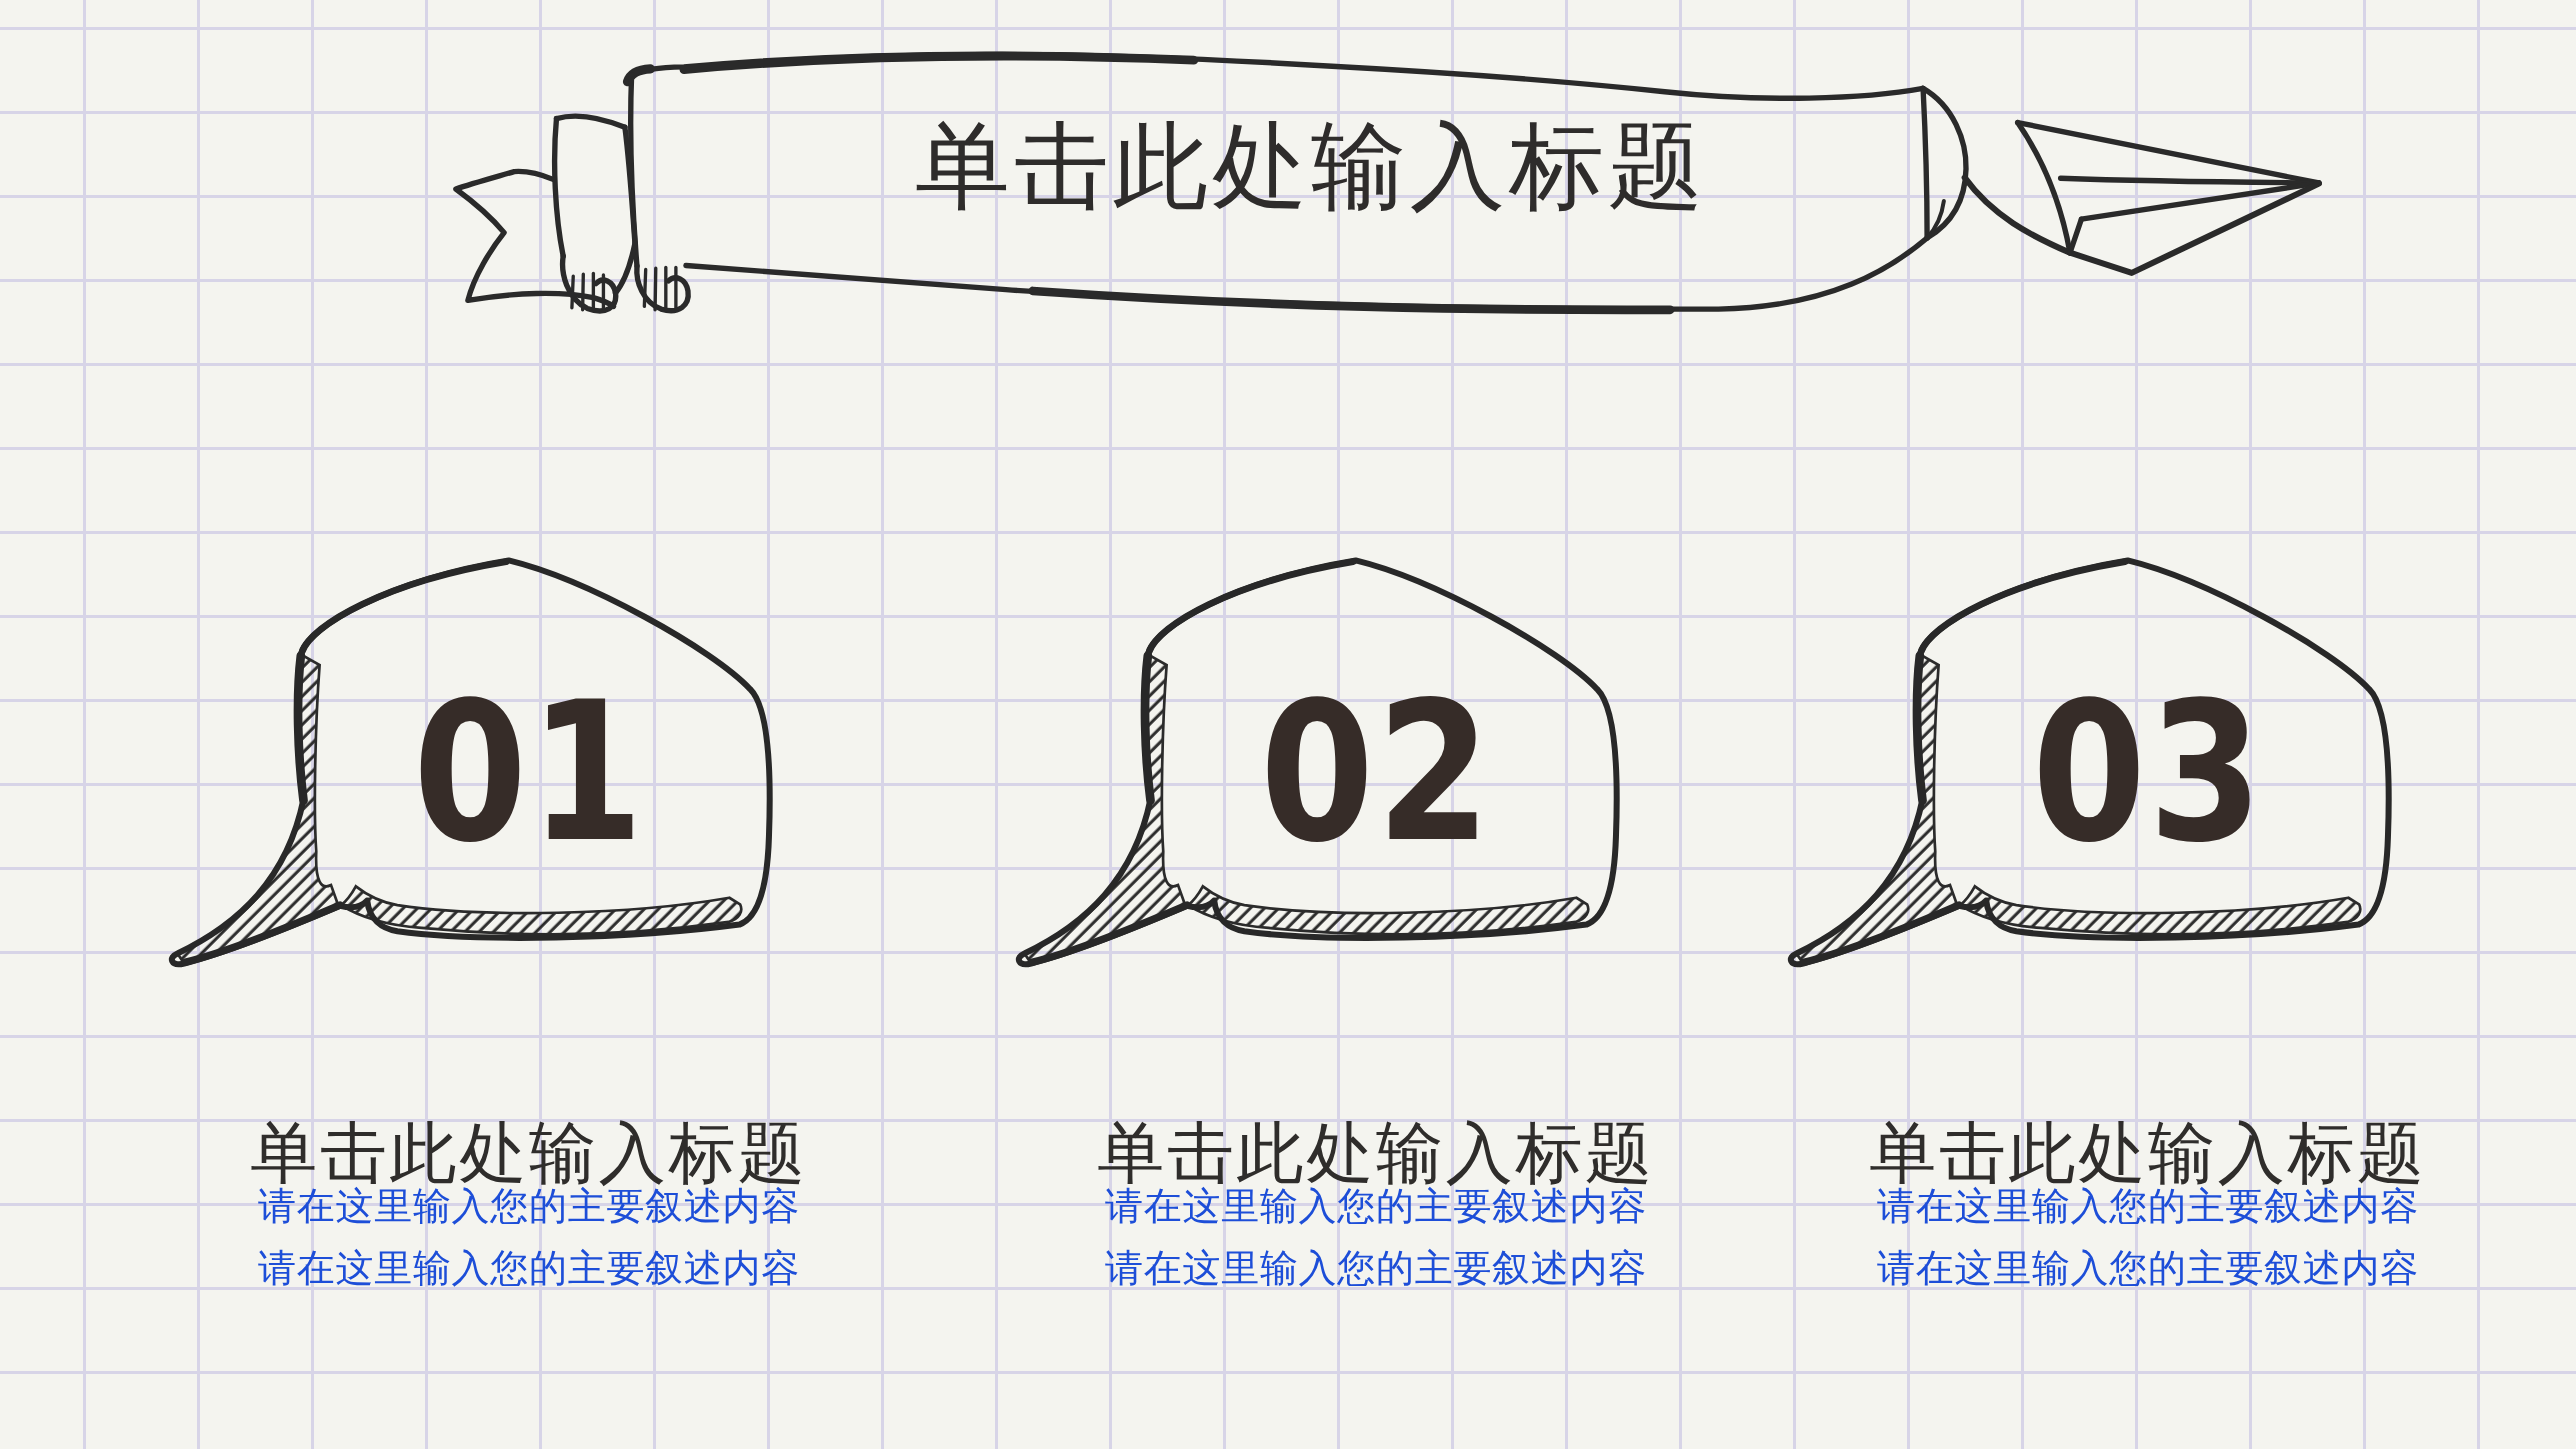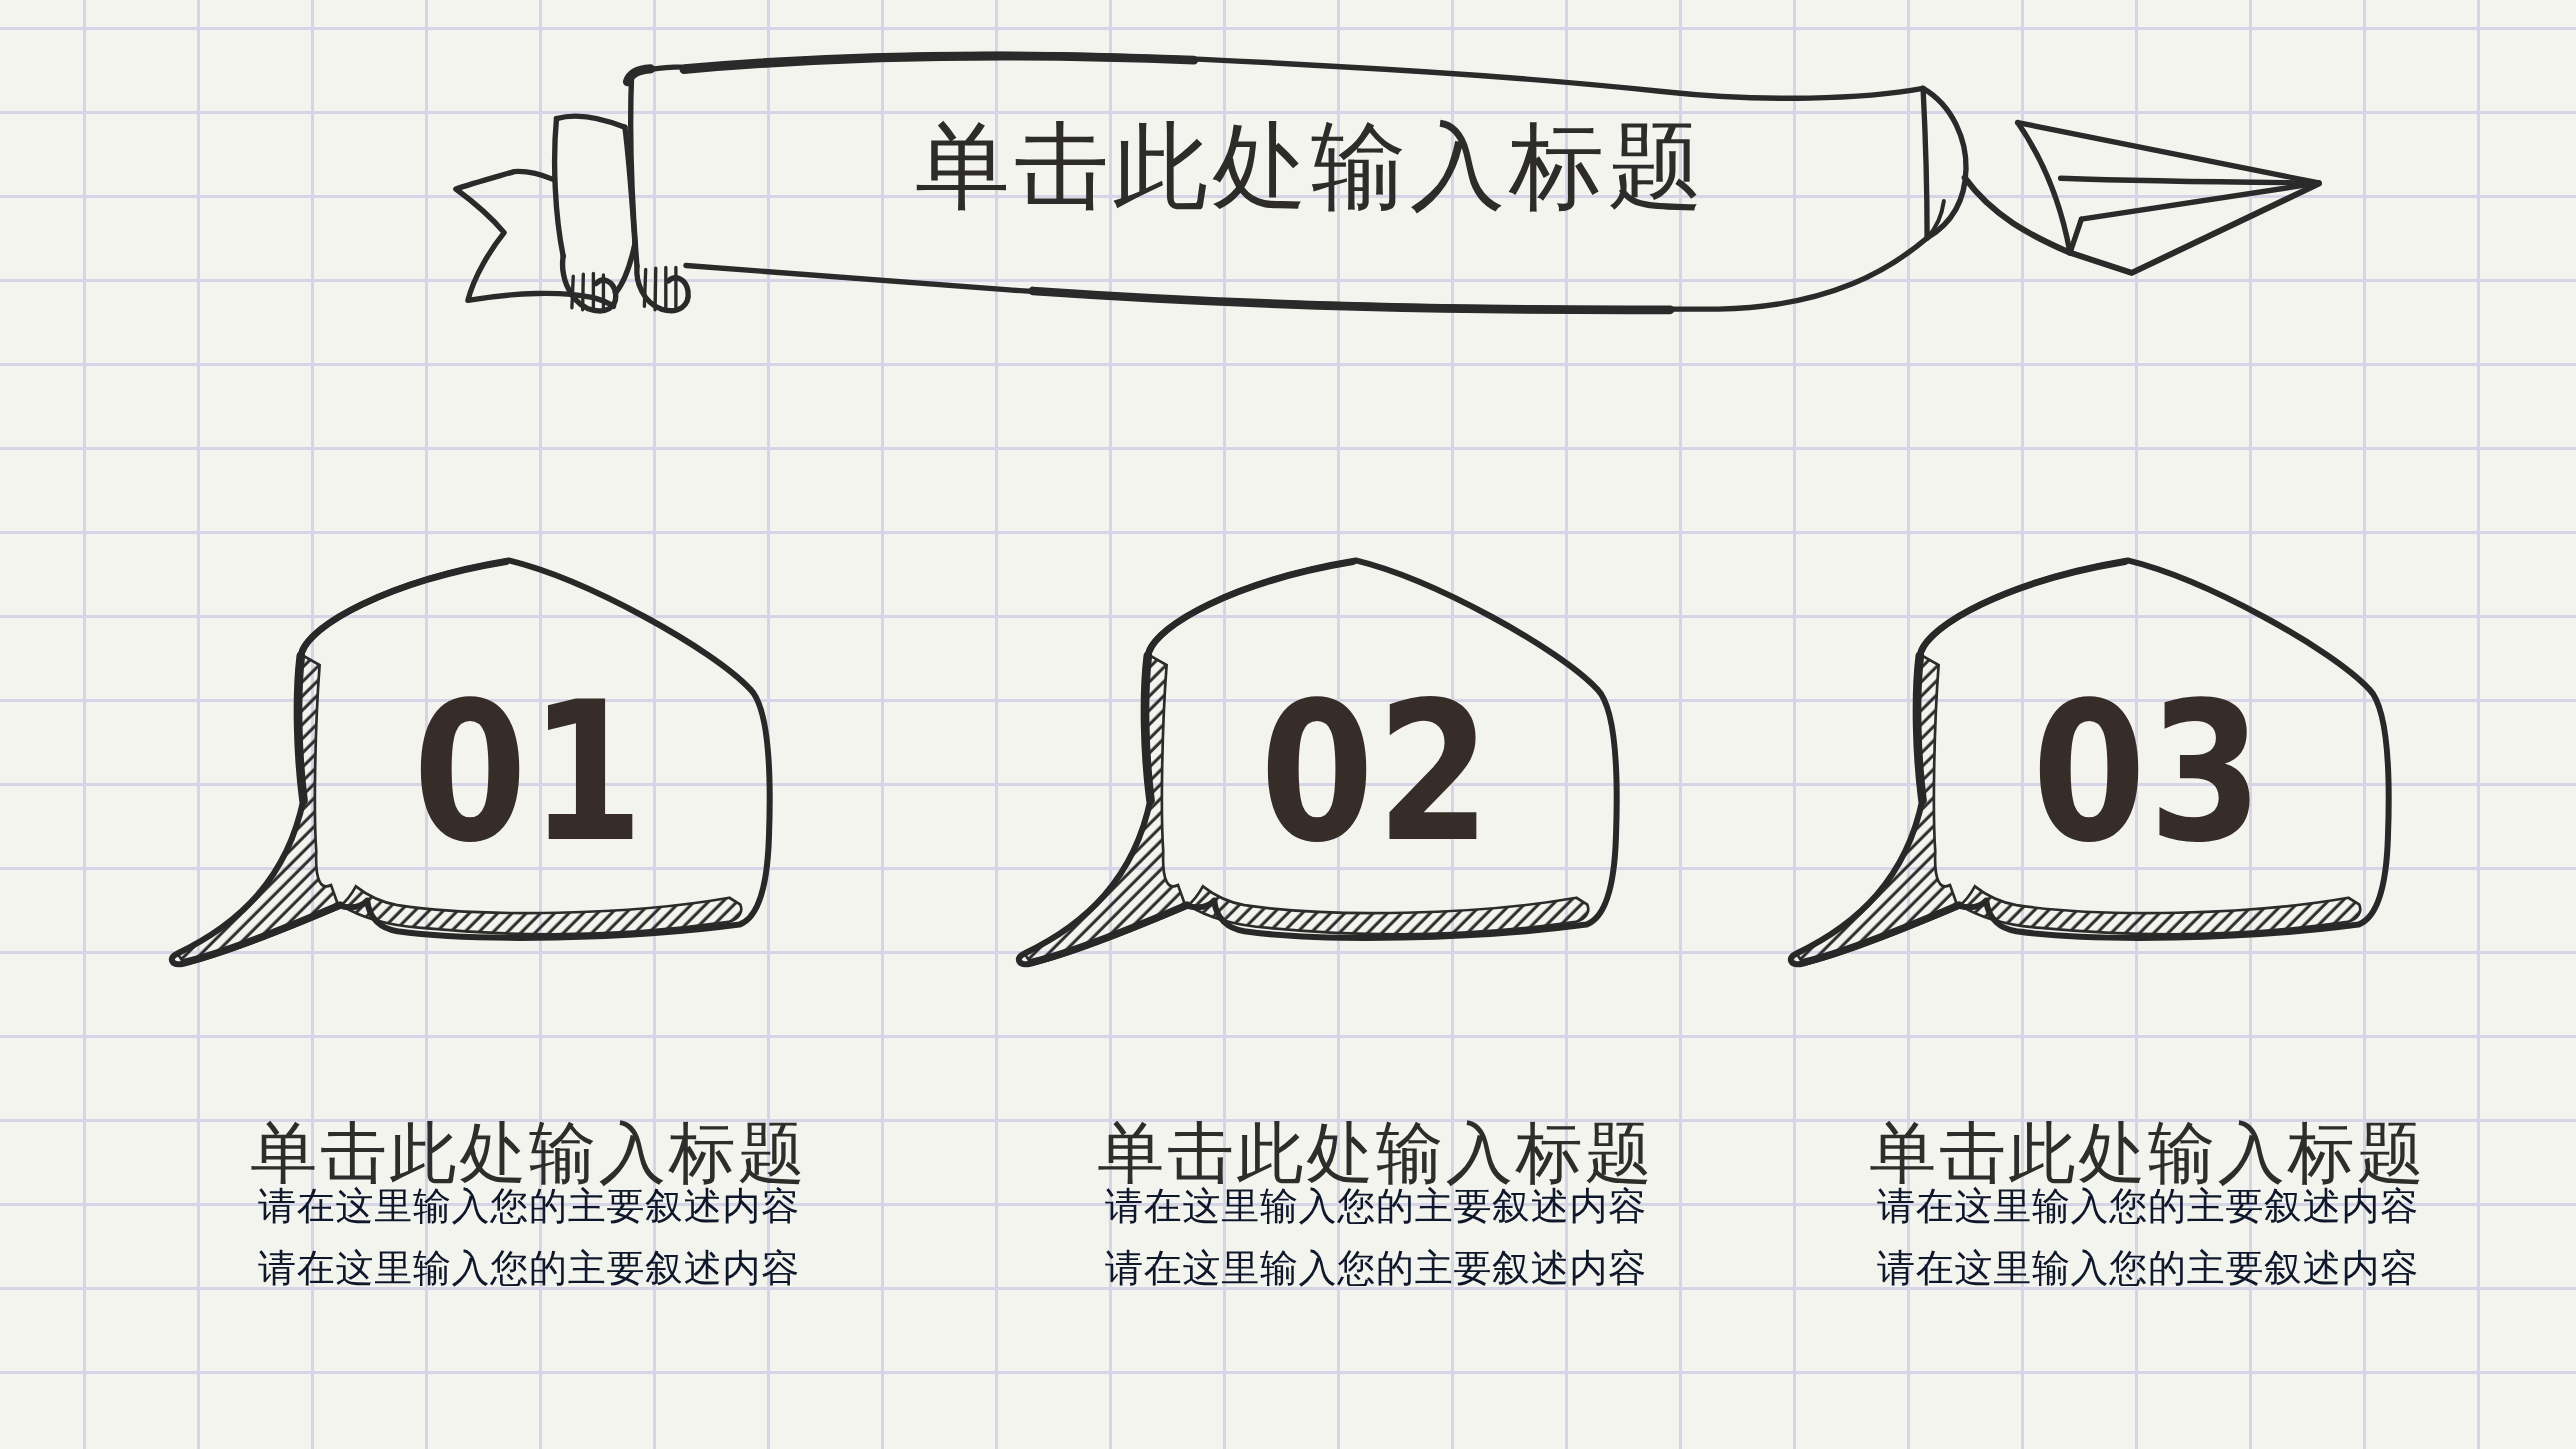--- a/index.html
+++ b/index.html
@@ -43,21 +43,21 @@
 
   .card-title {
     position: absolute; left: 90px; top: 557px; width: 558px;
     text-align: center; white-space: nowrap;
     font-size: 67px; font-weight: normal; letter-spacing: 2.7px; color: #2f2d2b;
   }
 
   .card-body {
     position: absolute; left: 90px; top: 624px; width: 558px;
     text-align: center; white-space: nowrap;
-    font-size: 38px; letter-spacing: 0.7px; line-height: 62px; color: #0f172a;
+    font-size: 38px; letter-spacing: 0.7px; line-height: 62px; color: #1d4ed8;
   }
 </style>
 </head>
 <body>
 
 <svg width="0" height="0" style="position:absolute" aria-hidden="true">
   <defs>
     <pattern id="hatch" patternUnits="userSpaceOnUse" width="15" height="15" patternTransform="rotate(45)">
       <line x1="3" y1="0" x2="3" y2="15" stroke="#2b2b2b" stroke-width="4.5"></line>
     </pattern>

